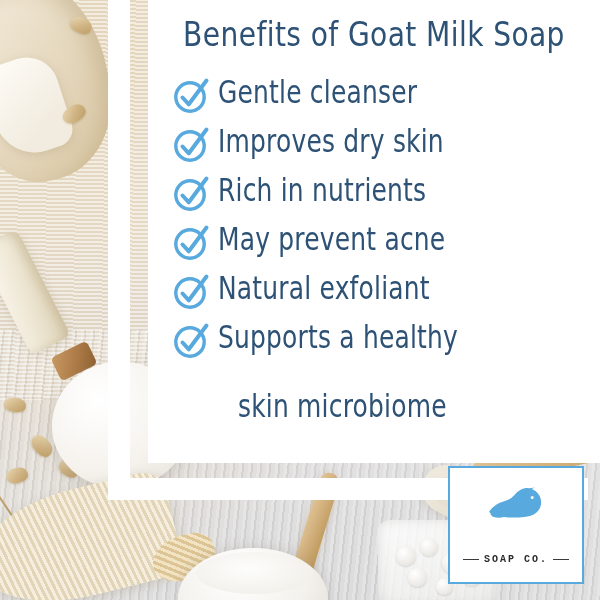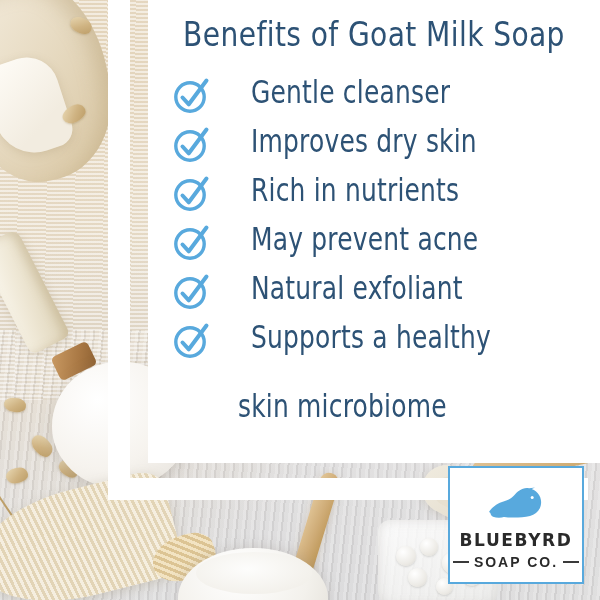--- a/index.html
+++ b/index.html
@@ -221,21 +221,20 @@
     position: absolute;
     left: 24px; top: 72px;
     width: 420px;
   }
 
   .item {
     display: flex;
     align-items: flex-start;
     margin-bottom: 1px;
     height: 48px;
-    gap: 33px;
   }
   .item.tall { height: 48px; text-align: center; }
 
   .check {
     flex: 0 0 auto;
     width: 40px;
     height: 42px;
     position: relative;
     margin-right: 6px;
     margin-top: 2px;
@@ -296,22 +295,22 @@
     display: flex;
     align-items: center;
     justify-content: center;
     gap: 5px;
   }
   .logo-rule {
     width: 16px; height: 1.5px;
     background: #3a3a3a;
   }
   .logo-sub {
-    font-family: Liberation Sans, sans-serif;
-    font-size: 14px;
+    font-family: Liberation Mono, monospace;
+    font-size: 10px;
     font-weight: 700;
     letter-spacing: 2px;
     color: #2a2a2a;
     white-space: nowrap;
   }
 </style>
 </head>
 <body>
 
 <div id="canvas">
@@ -451,21 +450,20 @@
         <path d="M4 34 C4 34 8 27 17 24 C22 22.4 26 21 29 17.5
                  C32.5 13.4 37.5 9 44 10.2 C52 11.7 57 18.5 56 26
                  C55.2 32 51 36.6 45 38 C38 39.6 30 39.8 23 39.4
                  C15 39 8.5 37 4 34 Z" fill="#58a9dd"></path>
         <path d="M5 33.5 C12 36 20 37 26 36.2 C21 39.4 14 40.6 8 38.8
                  C6.4 38.3 5.4 36 5 33.5 Z" fill="#58a9dd"></path>
         <path d="M43.5 12.5 L50 9.5 L44.6 10.2 Z" fill="#58a9dd"></path>
         <circle cx="47.2" cy="19.4" r="1.5" fill="#ffffff"></circle>
       </svg>
     </span>
-    <div class="logo-name">BLUEBYRD</div>
     <div class="logo-sub-wrap">
       <span class="logo-rule"></span>
       <span class="logo-sub">SOAP CO.</span>
       <span class="logo-rule"></span>
     </div>
   </div>
 
 </div>
 
 </body></html>

